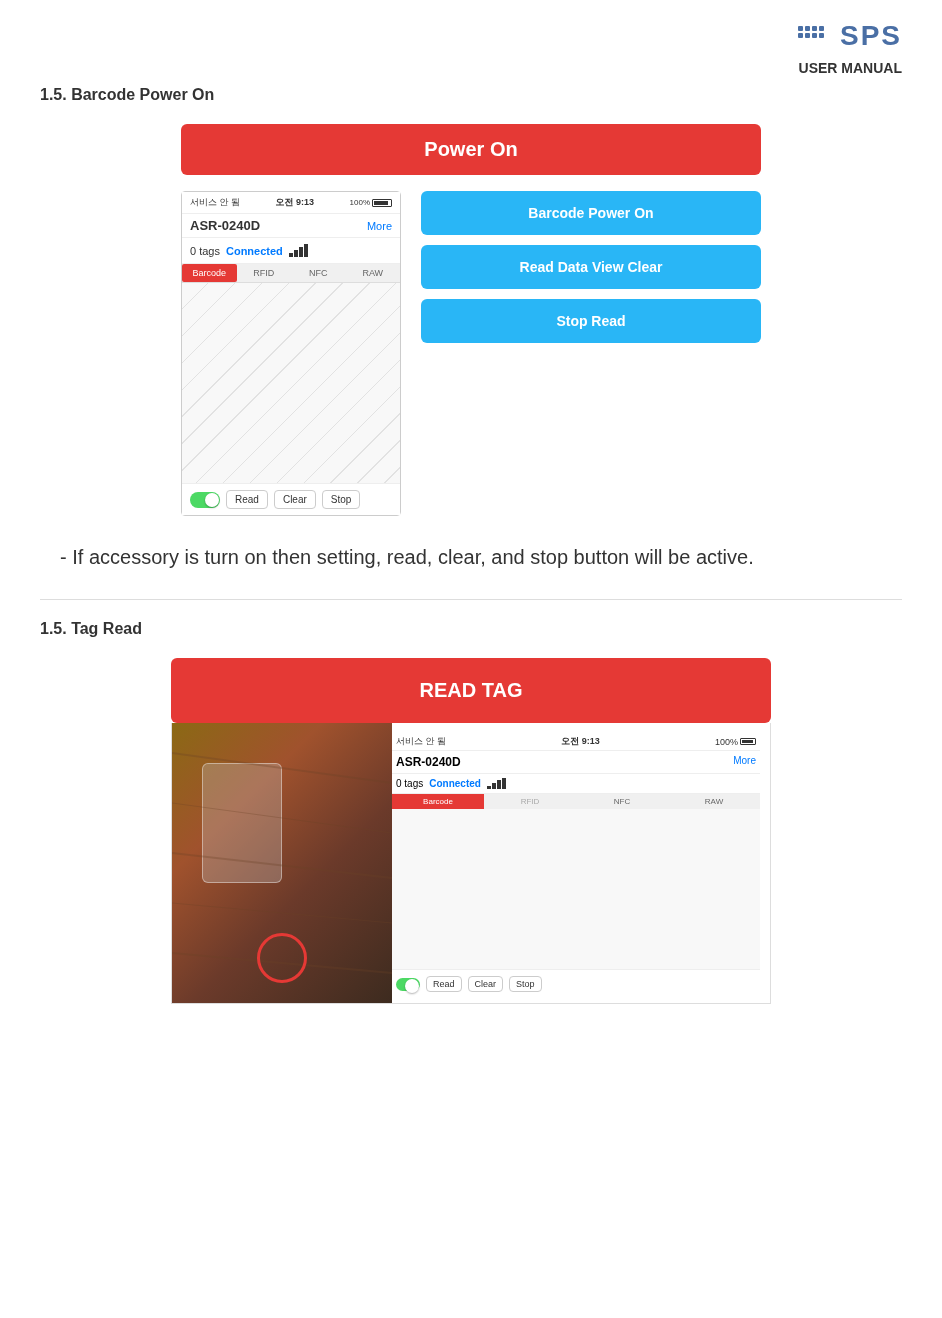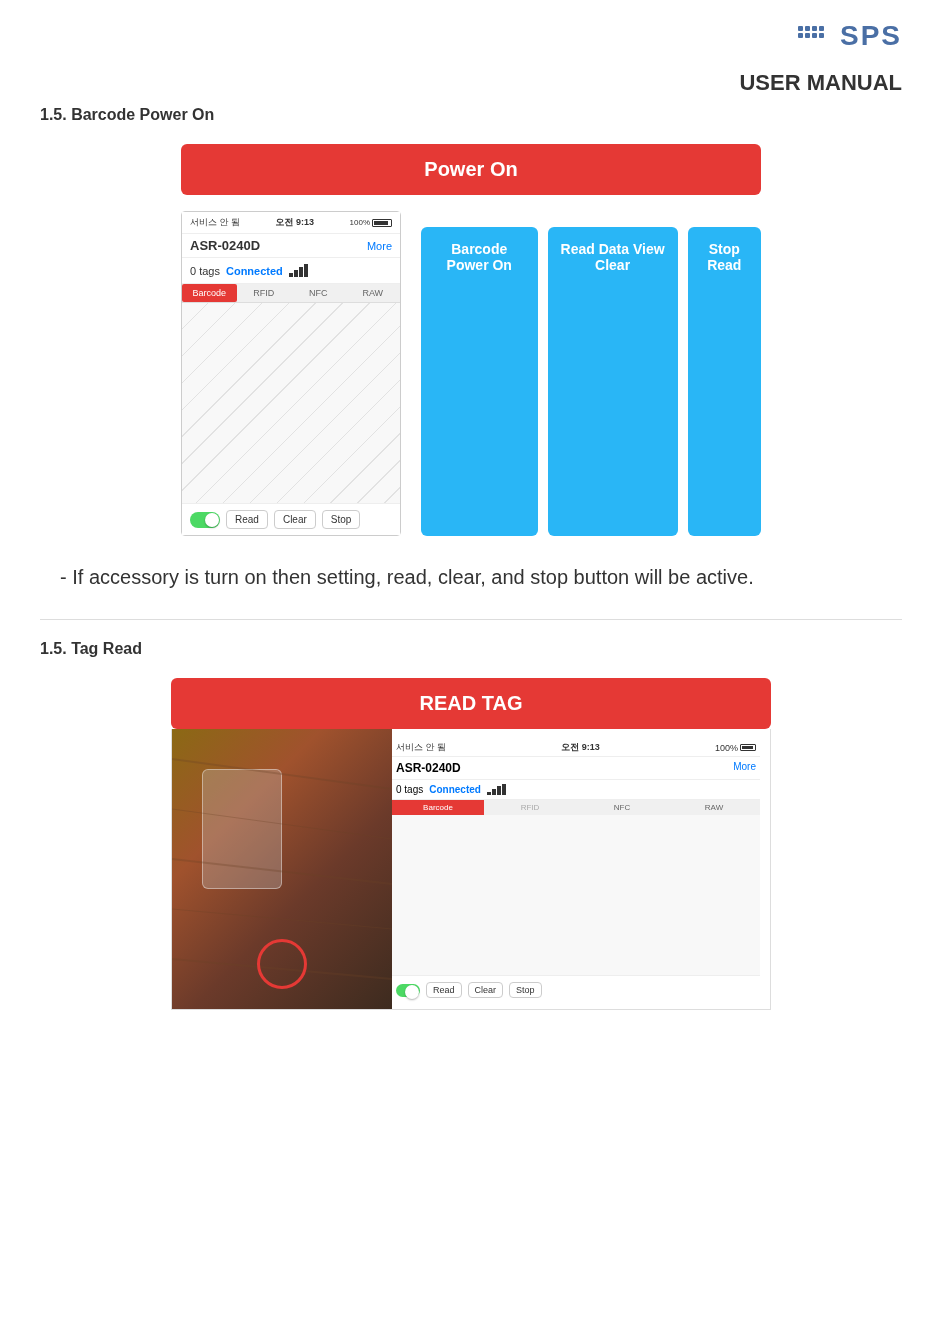--- a/index.html
+++ b/index.html
@@ -19,25 +19,25 @@
       align-items: flex-start;
       margin-bottom: 10px;
     }
     .logo-text {
       font-size: 28px;
       font-weight: bold;
       color: #4a6fa5;
       letter-spacing: 2px;
     }
     .user-manual {
-      font-size: 22px;
+      font-size: 14px;
       font-weight: bold;
       color: #333;
       text-align: right;
-      margin-top: 18px;
+      margin-top: 8px;
     }
 
     
     .section-title {
       font-size: 16px;
       font-weight: bold;
       color: #333;
       margin-bottom: 20px;
       margin-top: 10px;
     }
@@ -208,24 +208,23 @@
       border-radius: 4px;
       padding: 3px 8px;
       font-size: 10px;
       color: #333;
       background: #fff;
     }
 
     
     .right-buttons {
       display: flex;
-      flex-direction: row;
+      flex-direction: column;
       gap: 10px;
       flex: 1;
-      margin-top: 16px;
     }
     .action-btn {
       background: #29b6f6;
       color: white;
       font-weight: bold;
       font-size: 14px;
       text-align: center;
       padding: 14px 10px;
       border-radius: 6px;
     }
@@ -243,21 +242,21 @@
     
     .tagread-diagram {
       width: 600px;
     }
     .tagread-red-bar {
       background: #e53935;
       color: white;
       font-weight: bold;
       font-size: 20px;
       text-align: center;
-      padding: 14px;
+      padding: 21px;
       border-radius: 6px;
       margin-bottom: 0;
     }
     .tagread-content {
       display: flex;
       align-items: flex-start;
       border: 1px solid #ddd;
       border-top: none;
     }
     

